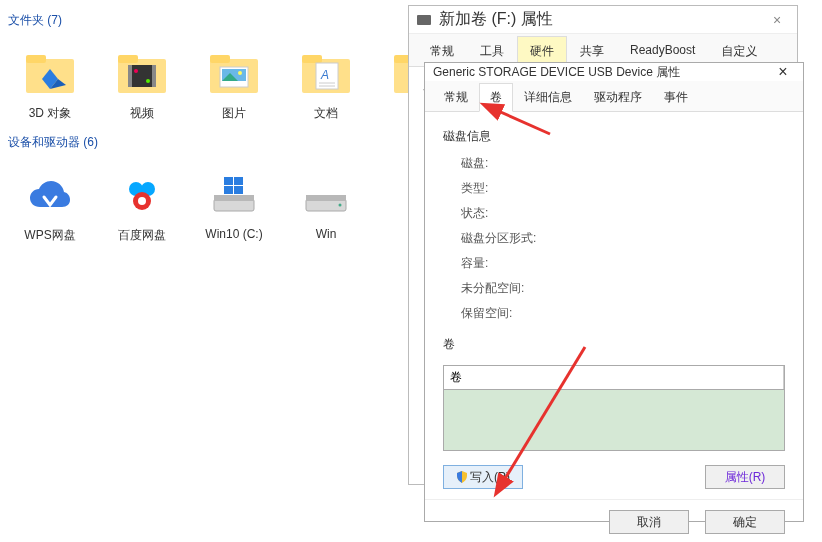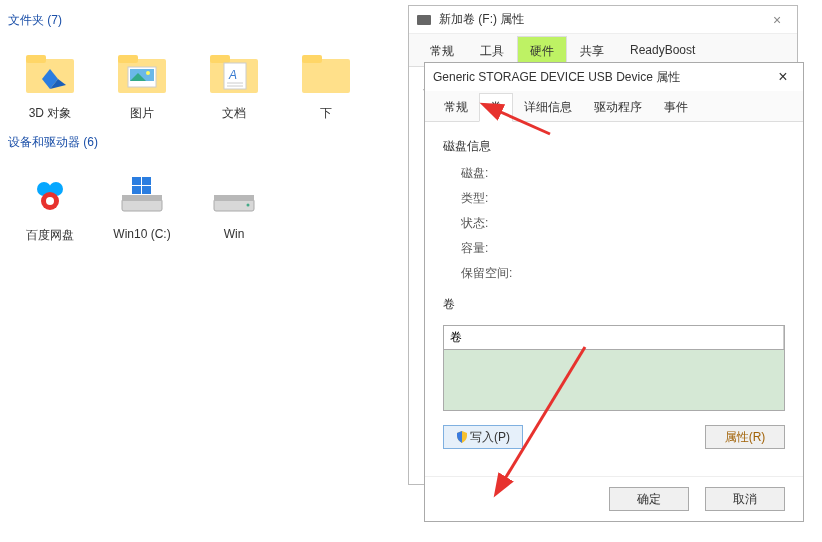--- a/index.html
+++ b/index.html
@@ -6,25 +6,25 @@
 body{background:#fff;width:822px;height:542px;position:relative;overflow:hidden}
 .explorer{position:absolute;left:0;top:0;width:480px;padding:4px}
 .section-header{color:#1a4fa8;font-size:12px;margin:8px 0 12px 4px}
 .folder-grid{display:flex;flex-wrap:wrap;gap:0}
 .folder-item{width:92px;display:flex;flex-direction:column;align-items:center;cursor:pointer;padding:4px}
 .folder-item .icon-wrap{width:64px;height:56px;display:flex;align-items:center;justify-content:center}
 .folder-item .label{margin-top:4px;color:#333;text-align:left;font-size:12px}
 .dialog1{position:absolute;left:408px;top:5px;width:390px;height:480px;background:#fff;border:1px solid #bbb}
 .dialog1 .titlebar{height:28px;display:flex;align-items:center;padding:0 8px;border-bottom:1px solid #eee}
 .dialog1 .titlebar .drive-icon{width:14px;height:10px;background:#666;border-radius:1px;margin-right:8px;position:relative}
-.dialog1 .titlebar .title{flex:1;color:#333;font-size:12px}
+.dialog1 .titlebar .title{flex:1;color:#333;font-size:16px}
 .dialog1 .titlebar .close{width:24px;text-align:center;color:#888;cursor:pointer;font-size:14px}
 .tabs{display:flex;padding:2px 8px 0;border-bottom:1px solid #ddd;background:#f9f9f9}
 .tab{padding:6px 12px;cursor:pointer;color:#333;border:1px solid transparent;margin-bottom:-1px}
-.tab.active{background:#bef264;border:1px solid #ddd;border-bottom:1px solid #fff}
+.tab.active{background:#fef9c3;border:1px solid #ddd;border-bottom:1px solid #fff}
 .dialog2{position:absolute;left:424px;top:62px;width:380px;height:460px;background:#fff;border:1px solid #aaa;display:flex;flex-direction:column}
 .dialog2 .titlebar{height:28px;display:flex;align-items:center;padding:0 8px}
 .dialog2 .titlebar .title{flex:1;color:#333;font-size:12px}
 .dialog2 .titlebar .close{width:24px;text-align:center;color:#333;cursor:pointer;font-size:16px}
 .dialog2 .tabs2{display:flex;padding:2px 8px 0;background:#fafafa;border-bottom:1px solid #ddd}
 .tab2{padding:5px 10px;cursor:pointer;color:#333;border:1px solid transparent;margin-bottom:-1px;font-size:12px}
 .tab2.active{background:#fff;border:1px solid #ddd;border-bottom:1px solid #fff}
 .body2{flex:1;padding:10px 18px;display:flex;flex-direction:column}
 .section-label{color:#333;margin:6px 0}
 .info-row{display:flex;margin:4px 0 4px 18px;color:#555}
@@ -60,20 +60,34 @@
             <polygon points="28,40 36,30 44,36" fill="#1a5fb8"></polygon>
           </svg>
       </div>
       <div class="label">3D 对象</div>
     </div>
     <div class="folder-item">
       <div class="icon-wrap">
         <svg width="56" height="48">
             <rect x="4" y="10" width="48" height="34" rx="2" fill="#ffe08a"></rect>
             <rect x="4" y="6" width="20" height="8" rx="2" fill="#ffd667"></rect>
+            <rect x="14" y="16" width="28" height="22" fill="#333"></rect>
+            <rect x="14" y="16" width="4" height="22" fill="#888"></rect>
+            <rect x="38" y="16" width="4" height="22" fill="#888"></rect>
+            <circle cx="22" cy="22" r="2" fill="#e05"></circle>
+            <circle cx="34" cy="32" r="2" fill="#5e0"></circle>
+          </svg>
+      </div>
+      <div class="label">视频</div>
+    </div>
+    <div class="folder-item">
+      <div class="icon-wrap">
+        <svg width="56" height="48">
+            <rect x="4" y="10" width="48" height="34" rx="2" fill="#ffe08a"></rect>
+            <rect x="4" y="6" width="20" height="8" rx="2" fill="#ffd667"></rect>
             <rect x="14" y="18" width="28" height="20" fill="#fff" stroke="#ccc"></rect>
             <rect x="16" y="20" width="24" height="12" fill="#6ab8e8"></rect>
             <polygon points="16,32 24,24 32,32" fill="#3a8"></polygon>
             <circle cx="34" cy="24" r="2" fill="#fffa60"></circle>
           </svg>
       </div>
       <div class="label">图片</div>
     </div>
     <div class="folder-item">
       <div class="icon-wrap">
@@ -94,20 +108,29 @@
             <rect x="4" y="10" width="48" height="34" rx="2" fill="#ffe08a"></rect>
             <rect x="4" y="6" width="20" height="8" rx="2" fill="#ffd667"></rect>
           </svg>
       </div>
       <div class="label">下</div>
     </div>
   </div>
 
   <div class="section-header">设备和驱动器 (6)</div>
   <div class="folder-grid">
+    <div class="folder-item">
+      <div class="icon-wrap">
+        <svg width="56" height="48">
+            <path d="M18 36c-6 0-10-4-10-9 0-5 4-9 9-9 2-5 7-8 12-8 7 0 12 5 13 11 4 1 6 4 6 8 0 4-3 7-8 7H18z" fill="#3a7be0"></path>
+            <path d="M22 26l6 8 6-8" stroke="#fff" stroke-width="3" fill="none" stroke-linecap="round"></path>
+          </svg>
+      </div>
+      <div class="label">WPS网盘</div>
+    </div>
     <div class="folder-item">
       <div class="icon-wrap">
         <svg width="56" height="48">
             <circle cx="22" cy="18" r="7" fill="#06a7ff"></circle>
             <circle cx="34" cy="18" r="7" fill="#06a7ff"></circle>
             <circle cx="28" cy="30" r="9" fill="#e7322e"></circle>
             <circle cx="28" cy="30" r="4" fill="#fff"></circle>
           </svg>
       </div>
       <div class="label">百度网盘</div>
@@ -143,20 +166,21 @@
     <span class="drive-icon"></span>
     <span class="title">新加卷 (F:) 属性</span>
     <span class="close">×</span>
   </div>
   <div class="tabs">
     <div class="tab">常规</div>
     <div class="tab">工具</div>
     <div class="tab active">硬件</div>
     <div class="tab">共享</div>
     <div class="tab">ReadyBoost</div>
+    <div class="tab">自定义</div>
   </div>
   <div style="padding:10px 14px">
     <span>所</span>
   </div>
 </div>
 
 <div class="dialog2">
   <div class="titlebar">
     <span class="title">Generic STORAGE DEVICE USB Device 属性</span>
     <span class="close">×</span>
@@ -176,21 +200,29 @@
       </div>
     <div class="info-row">
         <span class="k">类型:</span>
         <span></span>
       </div>
     <div class="info-row">
         <span class="k">状态:</span>
         <span></span>
       </div>
     <div class="info-row">
+        <span class="k">磁盘分区形式:</span>
+        <span></span>
+      </div>
+    <div class="info-row">
         <span class="k">容量:</span>
+        <span></span>
+      </div>
+    <div class="info-row">
+        <span class="k">未分配空间:</span>
         <span></span>
       </div>
     <div class="info-row">
         <span class="k">保留空间:</span>
         <span></span>
       </div>
 
     <div class="section-label" style="margin-top:10px">卷</div>
     <div class="vol-table">
       <div class="vol-head">
@@ -201,26 +233,26 @@
 
     <div class="btn-row">
       <div class="btn light">
         <span class="shield"><svg viewBox="0 0 12 12">
               <path d="M6 0l5 2v3c0 3-2 5-5 7-3-2-5-4-5-7V2l5-2z" fill="#f5c030"></path>
               <path d="M6 0v12c-3-2-5-4-5-7V2l5-2z" fill="#3a7be0"></path>
             </svg></span>
         <span>写入(P)</span>
       </div>
       <div class="spacer"></div>
-      <div class="btn" style="color:#a16207">属性(R)</div>
+      <div class="btn" style="color:#6d28d9">属性(R)</div>
     </div>
   </div>
   <div class="footer-btns">
+    <div class="btn">取消</div>
     <div class="btn">确定</div>
-    <div class="btn">取消</div>
   </div>
 </div>
 
 <div class="arrow" style="left:490px;top:104px">
   <svg width="70" height="40">
       <defs>
         <marker id="ah1" markerWidth="10" markerHeight="10" refX="2" refY="3" orient="auto">
           <path d="M0,0 L0,6 L8,3 z" fill="#e7322e"></path>
         </marker>
       </defs>

